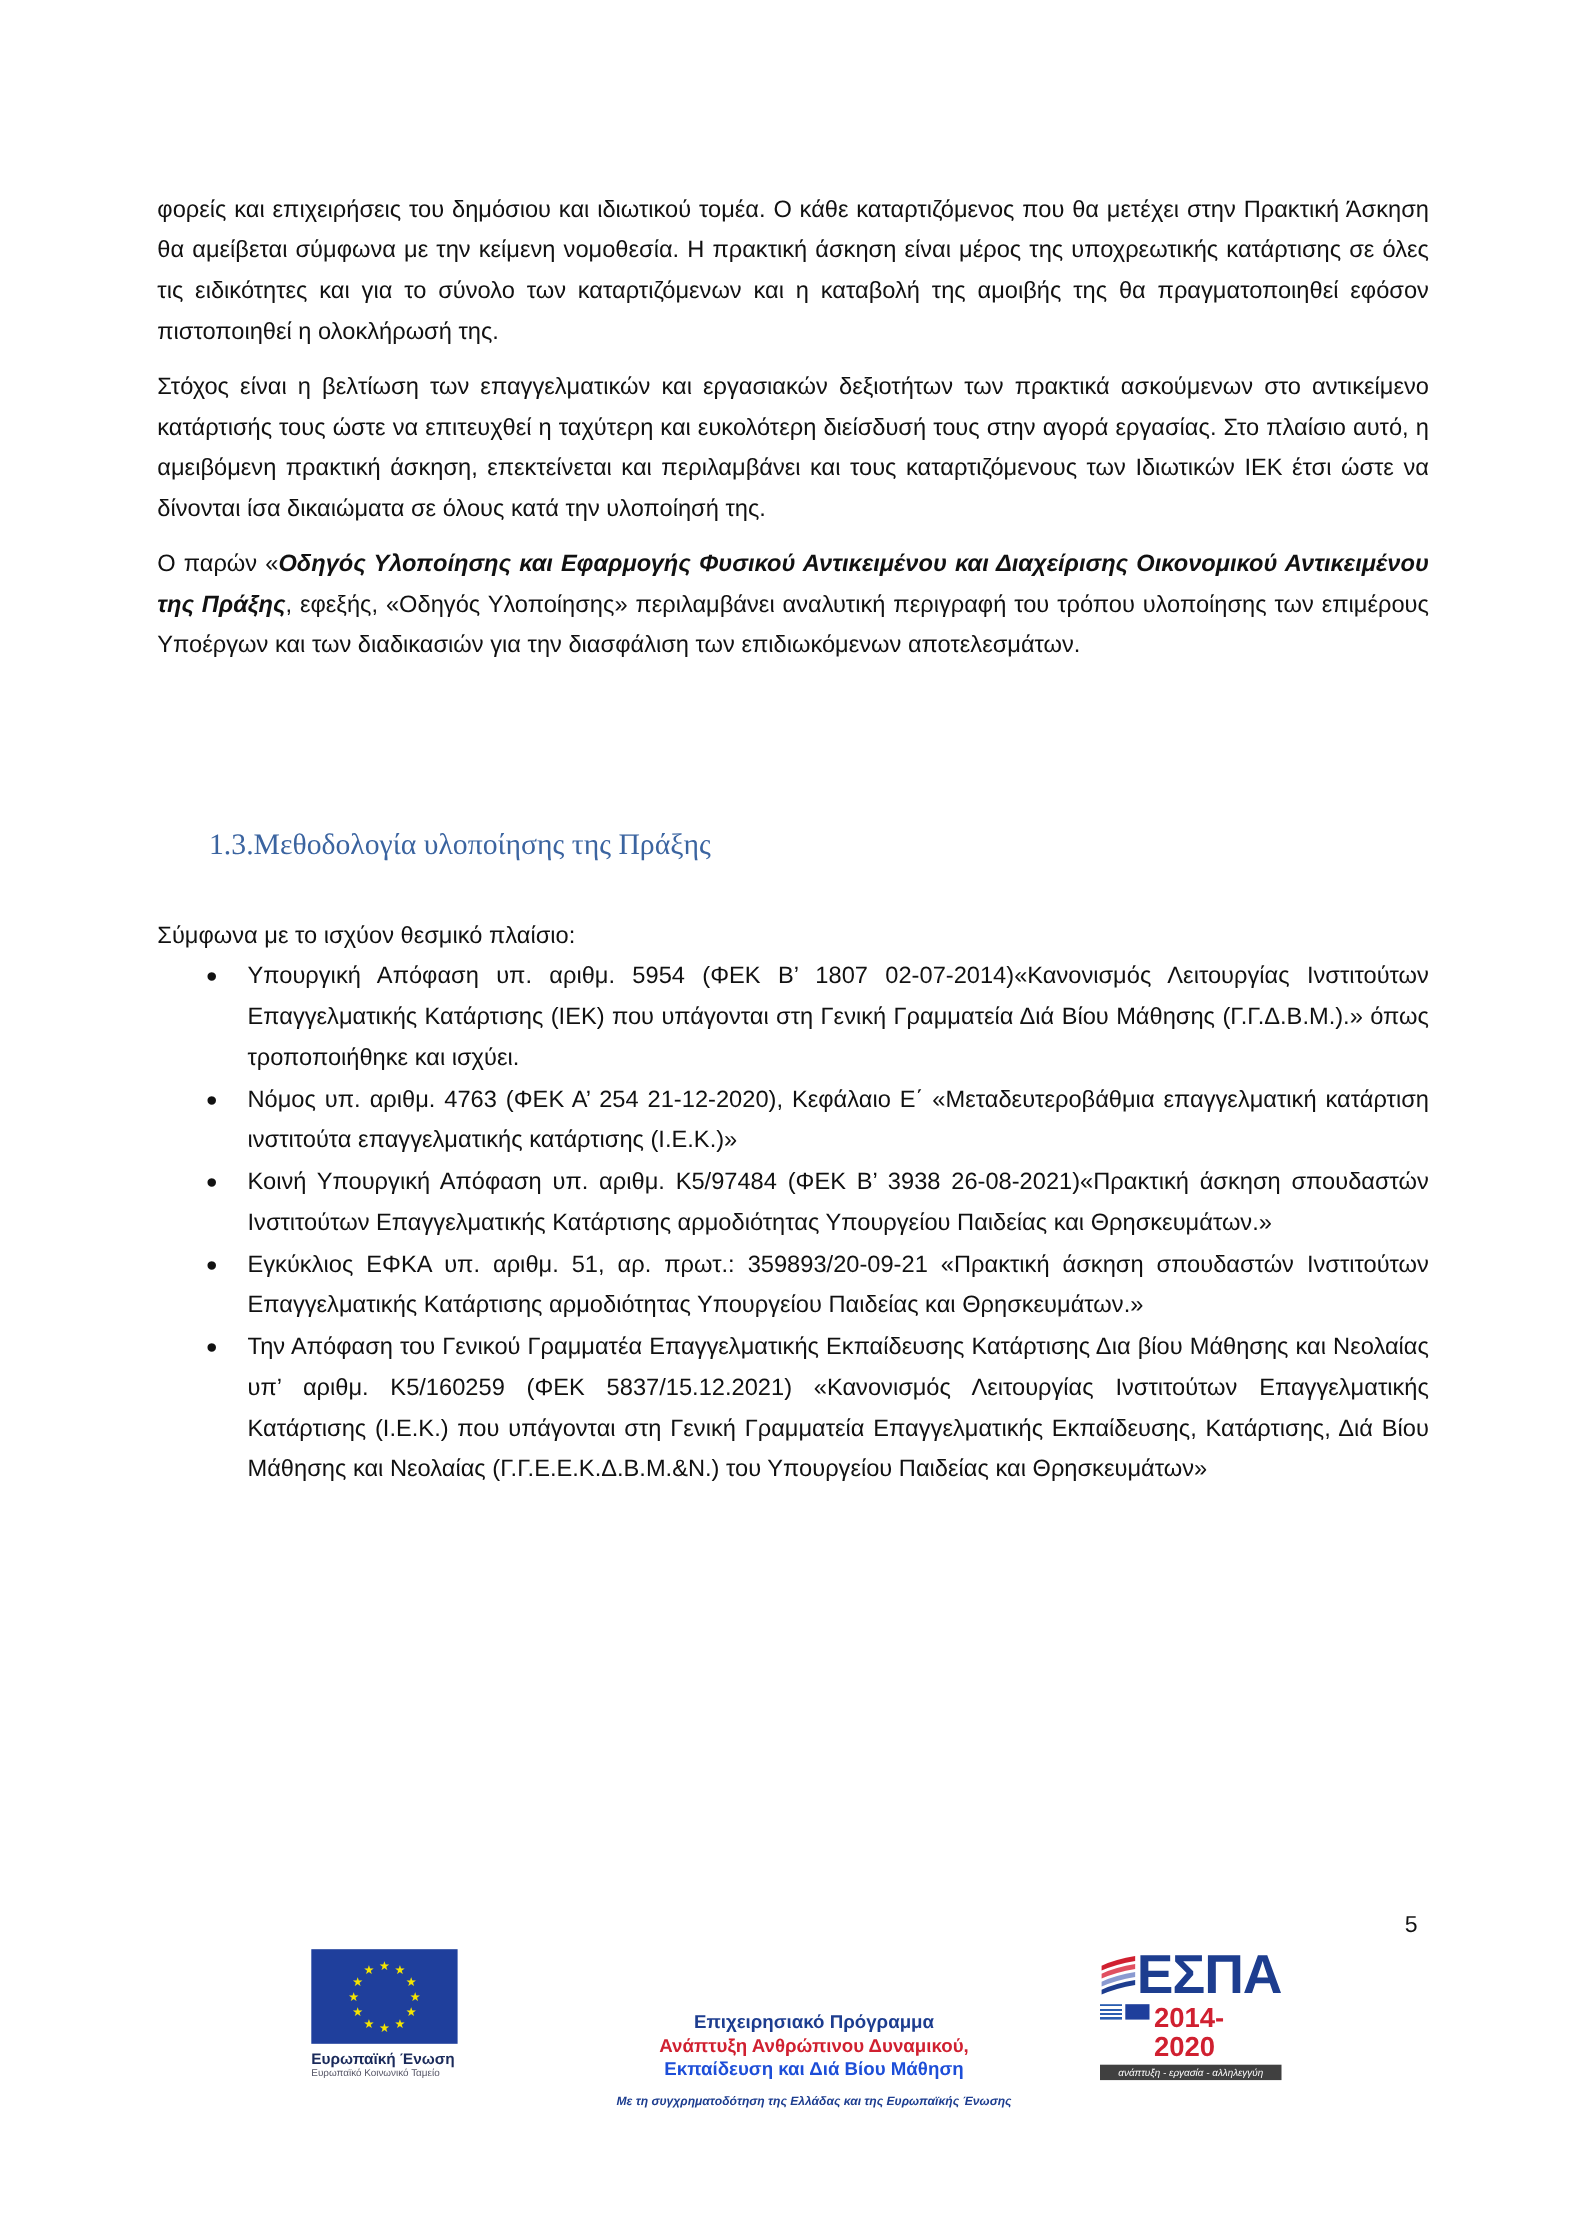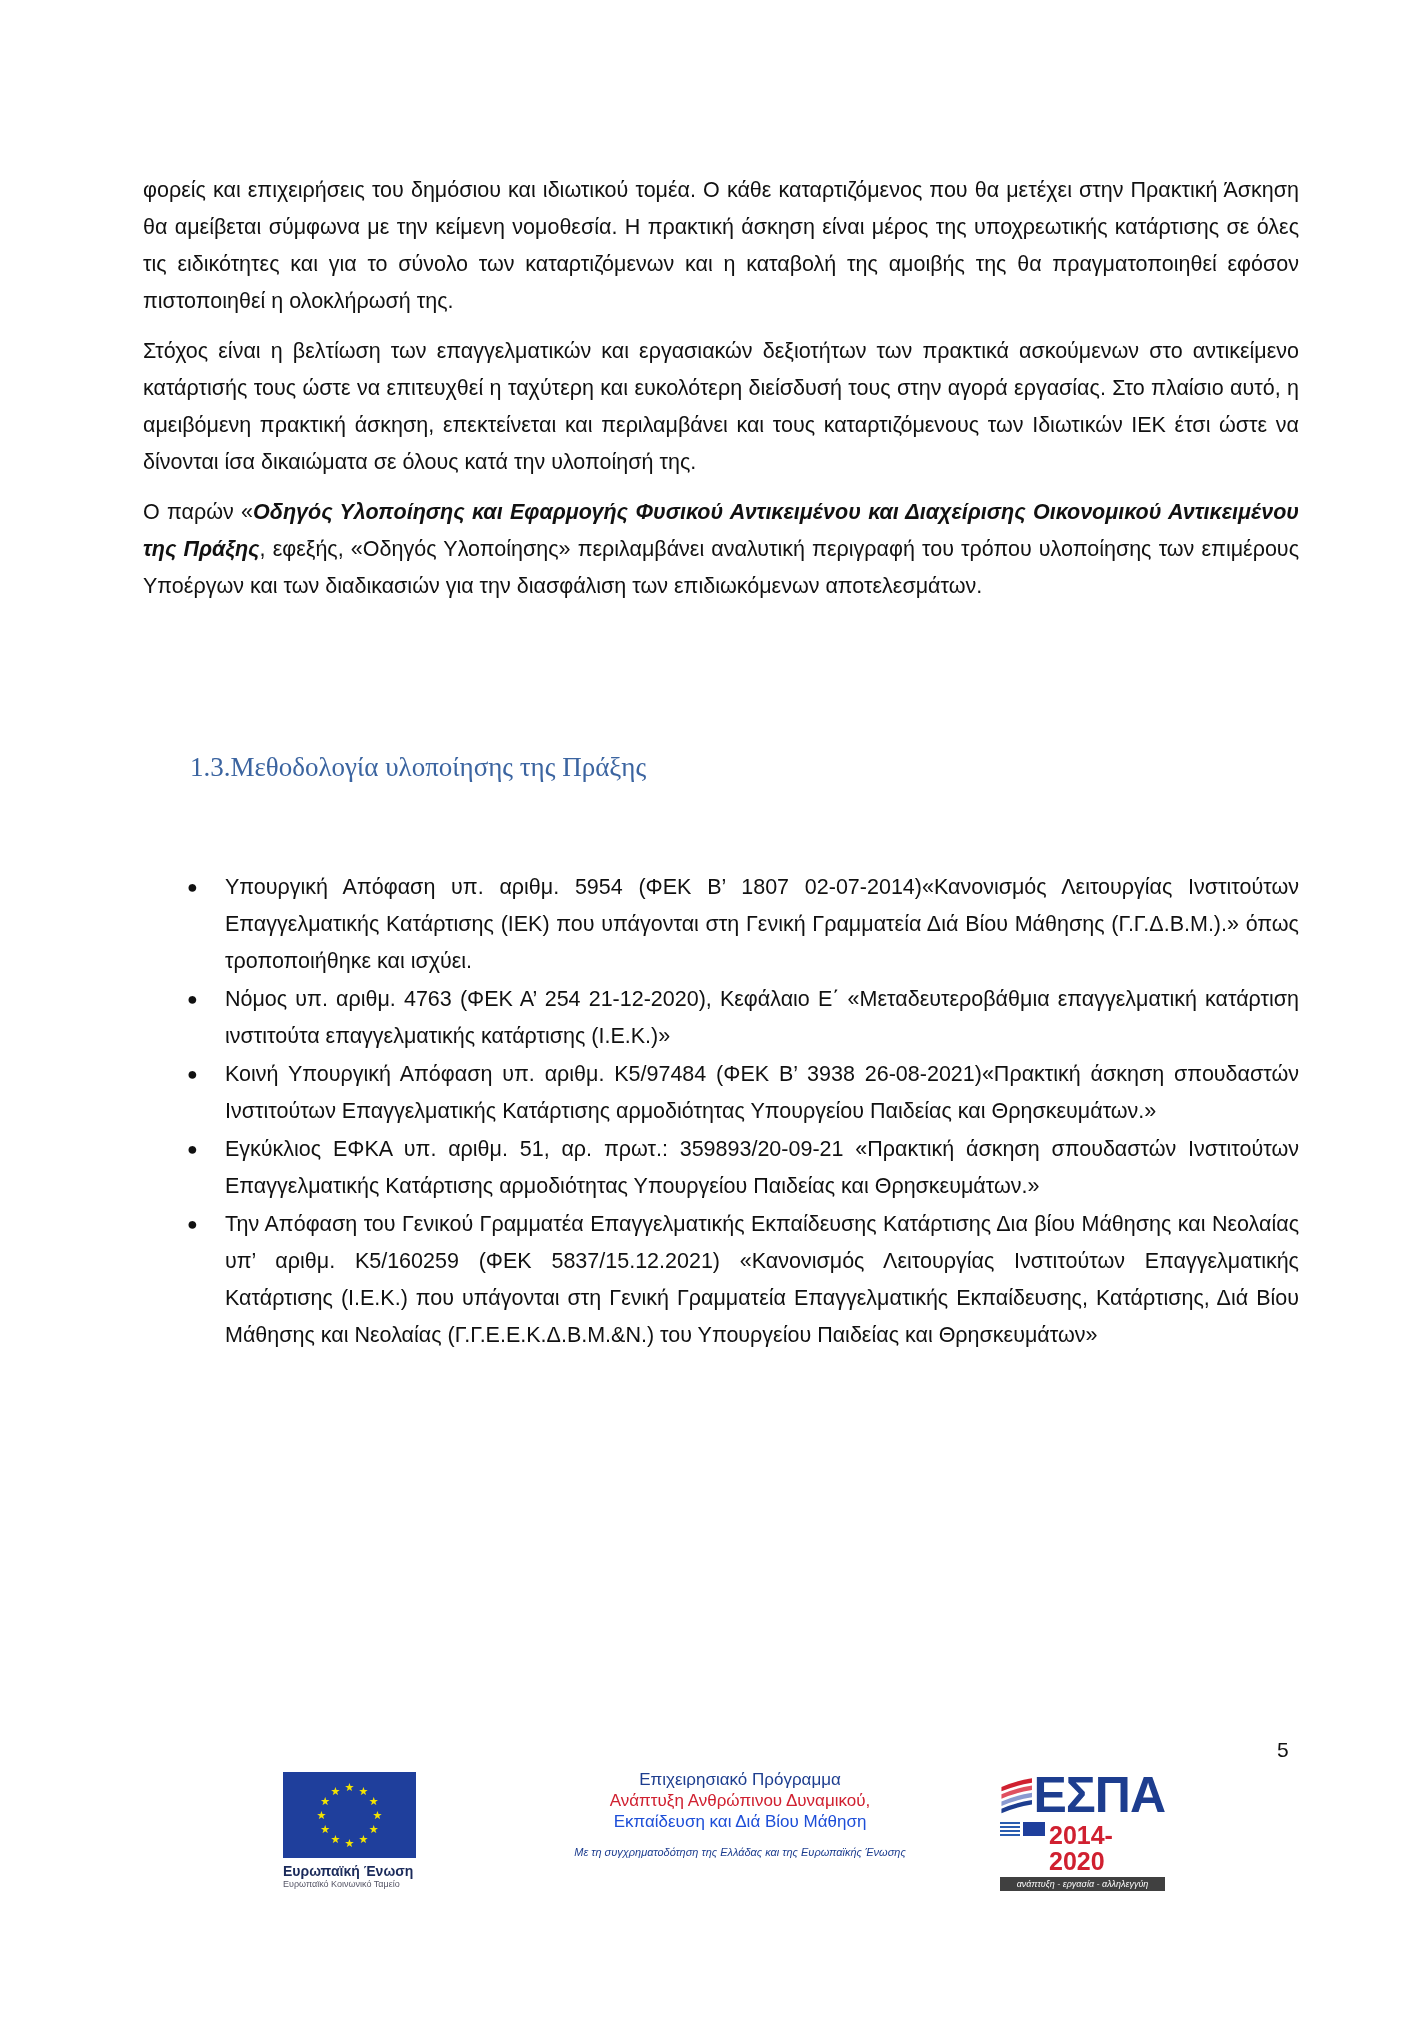--- a/index.html
+++ b/index.html
@@ -31,21 +31,21 @@
     .page-number {
       position: absolute; left: 1277px; top: 1738px;
       font-family: "Liberation Sans", sans-serif; font-size: 21px; color: #111;
     }
     
     .eu-logo { position: absolute; left: 283px; top: 1772px; width: 140px; }
     .eu-flag { width: 133px; height: 86px; background: #1f3f9c; position: relative; }
     .eu-flag svg { position: absolute; left: 0; top: 0; }
     .eu-title { font-family: "Liberation Sans", sans-serif; font-weight: bold; font-size: 14px; color: #1a2a5a; margin-top: 5px; white-space: nowrap; }
     .eu-sub { font-family: "Liberation Sans", sans-serif; font-size: 9px; color: #556; white-space: nowrap; }
-    .op-logo { position: absolute; left: 520px; top: 1769px; width: 440px; text-align: center; font-family: "Liberation Sans", sans-serif; font-weight: normal; }
+    .op-logo { position: absolute; left: 520px; top: 1828px; width: 440px; text-align: center; font-family: "Liberation Sans", sans-serif; font-weight: bold; }
     .op-line1 { color: #1d3d8f; font-size: 17px; line-height: 21px; }
     .op-line2 { color: #d02030; font-size: 17px; line-height: 21px; }
     .op-line3 { color: #1d4ed8; font-size: 17px; line-height: 21px; }
     .op-cofund { color: #1d3d8f; font-size: 11px; font-style: italic; margin-top: 14px; }
     .espa-logo { position: absolute; left: 1000px; top: 1770px; width: 165px; }
     .espa-top { display: flex; align-items: center; }
     .espa-waves { width: 46px; height: 50px; }
     .espa-title { font-family: "Liberation Sans", sans-serif; font-weight: bold; font-size: 50px; color: #1d3d8f; line-height: 50px; letter-spacing: -1px; }
     .espa-mid { display: flex; align-items: flex-start; margin-top: 2px; }
     .espa-flags { display: flex; gap: 3px; margin-right: 4px; }
@@ -60,20 +60,21 @@
 <div class="page">
 
   <div class="text" style="top:172px;">
     <p class="para">φορείς και επιχειρήσεις του δημόσιου και ιδιωτικού τομέα. Ο κάθε καταρτιζόμενος που θα μετέχει στην Πρακτική Άσκηση θα αμείβεται σύμφωνα με την κείμενη νομοθεσία. Η πρακτική άσκηση είναι μέρος της υποχρεωτικής κατάρτισης σε όλες τις ειδικότητες και για το σύνολο των καταρτιζόμενων και η καταβολή της αμοιβής της θα πραγματοποιηθεί εφόσον πιστοποιηθεί η ολοκλήρωσή της.</p>
     <p class="para">Στόχος είναι η βελτίωση των επαγγελματικών και εργασιακών δεξιοτήτων των πρακτικά ασκούμενων στο αντικείμενο κατάρτισής τους ώστε να επιτευχθεί η ταχύτερη και ευκολότερη διείσδυσή τους στην αγορά εργασίας. Στο πλαίσιο αυτό, η αμειβόμενη πρακτική άσκηση, επεκτείνεται και περιλαμβάνει και τους καταρτιζόμενους των Ιδιωτικών ΙΕΚ έτσι ώστε να δίνονται ίσα δικαιώματα σε όλους κατά την υλοποίησή της.</p>
     <p class="para"><span>Ο παρών «</span><span class="bi">Οδηγός Υλοποίησης και Εφαρμογής Φυσικού Αντικειμένου και Διαχείρισης Οικονομικού Αντικειμένου της Πράξης</span><span>, εφεξής, «Οδηγός Υλοποίησης» περιλαμβάνει αναλυτική περιγραφή του τρόπου υλοποίησης των επιμέρους Υποέργων και των διαδικασιών για την διασφάλιση των επιδιωκόμενων αποτελεσμάτων.</span></p>
   </div>
 
   <h2 class="heading" style="margin:0;">1.3.Μεθοδολογία υλοποίησης της Πράξης</h2>
 
+  <div class="intro">Σύμφωνα με το ισχύον θεσμικό πλαίσιο:</div>
 
   <ul class="list">
     <li><span class="bullet">●</span><span>Υπουργική Απόφαση υπ. αριθμ. 5954 (ΦΕΚ Β’ 1807 02-07-2014)«Κανονισμός Λειτουργίας Ινστιτούτων Επαγγελματικής Κατάρτισης (ΙΕΚ) που υπάγονται στη Γενική Γραμματεία Διά Βίου Μάθησης (Γ.Γ.Δ.Β.Μ.).» όπως τροποποιήθηκε και ισχύει.</span></li>
     <li><span class="bullet">●</span><span>Νόμος υπ. αριθμ. 4763 (ΦΕΚ Α’ 254 21-12-2020), Κεφάλαιο Ε΄ «Μεταδευτεροβάθμια επαγγελματική κατάρτιση ινστιτούτα επαγγελματικής κατάρτισης (Ι.Ε.Κ.)»</span></li>
     <li><span class="bullet">●</span><span>Κοινή Υπουργική Απόφαση υπ. αριθμ. Κ5/97484 (ΦΕΚ Β’ 3938 26-08-2021)«Πρακτική άσκηση σπουδαστών Ινστιτούτων Επαγγελματικής Κατάρτισης αρμοδιότητας Υπουργείου Παιδείας και Θρησκευμάτων.»</span></li>
     <li><span class="bullet">●</span><span>Εγκύκλιος ΕΦΚΑ υπ. αριθμ. 51, αρ. πρωτ.: 359893/20-09-21 «Πρακτική άσκηση σπουδαστών Ινστιτούτων Επαγγελματικής Κατάρτισης αρμοδιότητας Υπουργείου Παιδείας και Θρησκευμάτων.»</span></li>
     <li><span class="bullet">●</span><span>Την Απόφαση του Γενικού Γραμματέα Επαγγελματικής Εκπαίδευσης Κατάρτισης Δια βίου Μάθησης και Νεολαίας υπ’ αριθμ. Κ5/160259 (ΦΕΚ 5837/15.12.2021) «Κανονισμός Λειτουργίας Ινστιτούτων Επαγγελματικής Κατάρτισης (Ι.Ε.Κ.) που υπάγονται στη Γενική Γραμματεία Επαγγελματικής Εκπαίδευσης, Κατάρτισης, Διά Βίου Μάθησης και Νεολαίας (Γ.Γ.Ε.Ε.Κ.Δ.Β.Μ.&amp;Ν.) του Υπουργείου Παιδείας και Θρησκευμάτων»</span></li>
   </ul>
 
   <div class="page-number">5</div>

